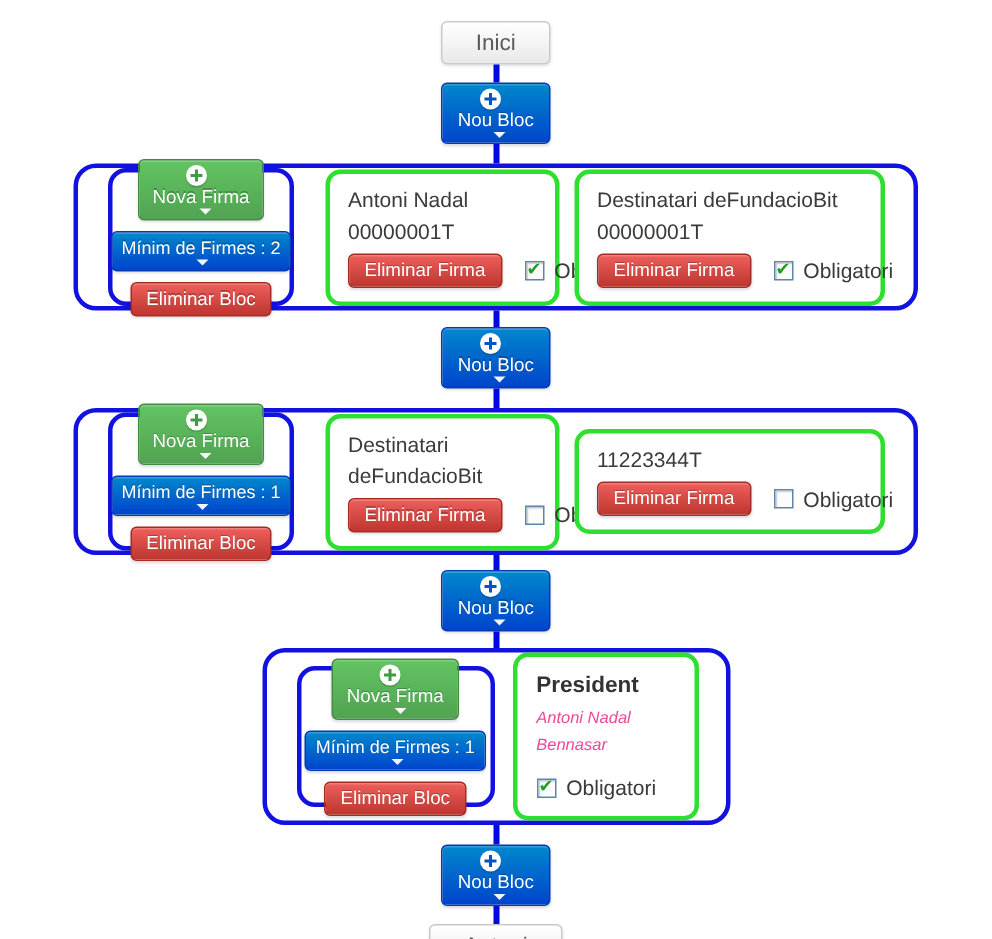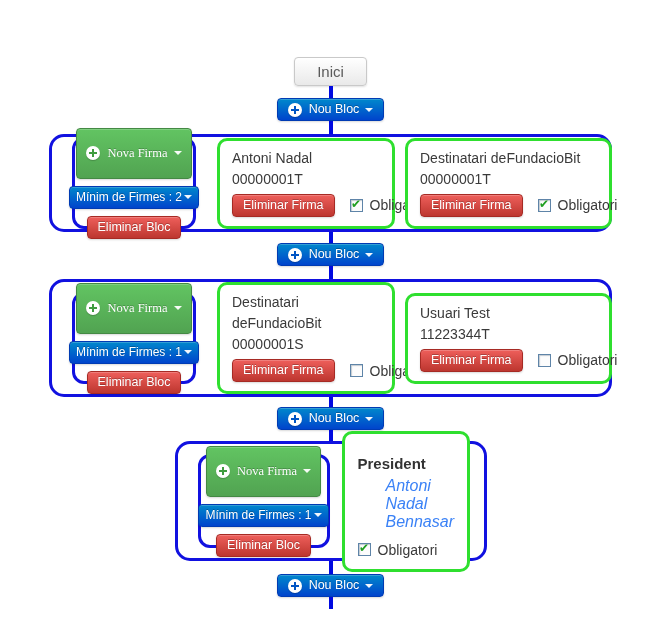--- a/index.html
+++ b/index.html
@@ -20,46 +20,45 @@
   
   .terminal {
     background: linear-gradient(#ffffff, #e9e9e9);
     border: 1px solid #c9c9c9;
     border-radius: 4px;
     color: #5a5a5a;
     font-size: 15px;
     padding: 4px 22px;
     box-shadow: 0 1px 2px rgba(0,0,0,0.12), inset 0 1px 0 #fff;
     line-height: 19px;
-    margin-top: 43px;
   }
 
   
   .btn {
     display: inline-flex; align-items: center; justify-content: center;
     border-radius: 4px;
     color: #fff;
     font-family: "Liberation Sans", sans-serif;
     font-size: 12.5px;
     line-height: 15px;
     cursor: pointer;
     text-shadow: 0 -1px 0 rgba(0,0,0,0.25);
     box-shadow: inset 0 1px 0 rgba(255,255,255,0.2), 0 1px 2px rgba(0,0,0,0.15);
     white-space: nowrap;
+    flex-direction: column;
   }
   .btn-primary {
     background: linear-gradient(#0088cc, #0044cc);
     border: 1px solid #003bb3;
     padding: 3px 10px;
   }
   .btn-success {
     background: linear-gradient(#62c462, #51a351);
     border: 1px solid #448944;
-    padding: 17px 9px;
-    font-family: Liberation Serif, serif;
+    padding: 3px 9px;
   }
   .btn-danger {
     background: linear-gradient(#ee5f5b, #bd362f);
     border: 1px solid #a62a24;
     padding: 3px 10px;
   }
 
   .caret {
     display: inline-block; width: 0; height: 0;
     border-left: 4px solid transparent;
@@ -115,30 +114,30 @@
     background: #fff;
     padding: 7px 12px 9px 12px;
     align-self: center;
   }
   .sig-card .sig-name, .sig-card .sig-id {
     font-size: 14px; color: #3a3a3a; line-height: 21px;
   }
   .sig-row { display: flex; align-items: center; margin-top: 4px; }
   .obligatori-label { font-size: 14px; color: #3a3a3a; margin-left: 7px; }
 
-  .card-a { width: 178px; margin-left: 21px; }
+  .card-a { width: 156px; margin-left: 21px; }
   .card-b { width: 207px; margin-left: 10px; }
 
   
   .card-president {
     width: 132px; margin-left: 12px;
-    padding: 20px 13px 11px 13px;
+    padding: 9px 13px 11px 13px;
   }
   .card-president .sig-title { font-size: 15px; font-weight: bold; color: #333; line-height: 20px; }
-  .card-president .sig-subtitle { font-size: 16px; font-style: italic; color: #3b82f6; line-height: 18px; margin-top: 3px; margin-left: 28px; }
+  .card-president .sig-subtitle { font-size: 11px; font-style: italic; color: #ec4899; line-height: 18px; margin-top: 3px; }
   .card-president .sig-row { margin-top: 11px; }
 
   
   .checkbox {
     width: 13px; height: 13px; flex: 0 0 auto;
     background: #fcfcfc;
     border: 1px solid #5e84a8;
     box-shadow: inset 1px 1px 1px rgba(90,110,130,0.35);
     display: inline-flex; align-items: center; justify-content: center;
     margin-left: 15px;
@@ -227,30 +226,28 @@
       </button>
       <button class="btn btn-primary minim-btn">
         <span>Mínim de Firmes : 1</span>
         <span class="caret tight"></span>
       </button>
       <button class="btn btn-danger">Eliminar Bloc</button>
     </div>
 
     <div class="sig-card card-a">
       <div class="sig-name">Destinatari deFundacioBit</div>
-      <div class="sig-id">00000001S</div>
       <div class="sig-row">
         <button class="btn btn-danger">Eliminar Firma</button>
         <span class="checkbox"></span>
         <span class="obligatori-label">Obligatori</span>
       </div>
     </div>
 
     <div class="sig-card card-b">
-      <div class="sig-name">Usuari Test</div>
       <div class="sig-id">11223344T</div>
       <div class="sig-row">
         <button class="btn btn-danger">Eliminar Firma</button>
         <span class="checkbox"></span>
         <span class="obligatori-label">Obligatori</span>
       </div>
     </div>
   </div>
 
   <div class="seg" style="height:10px"></div>

